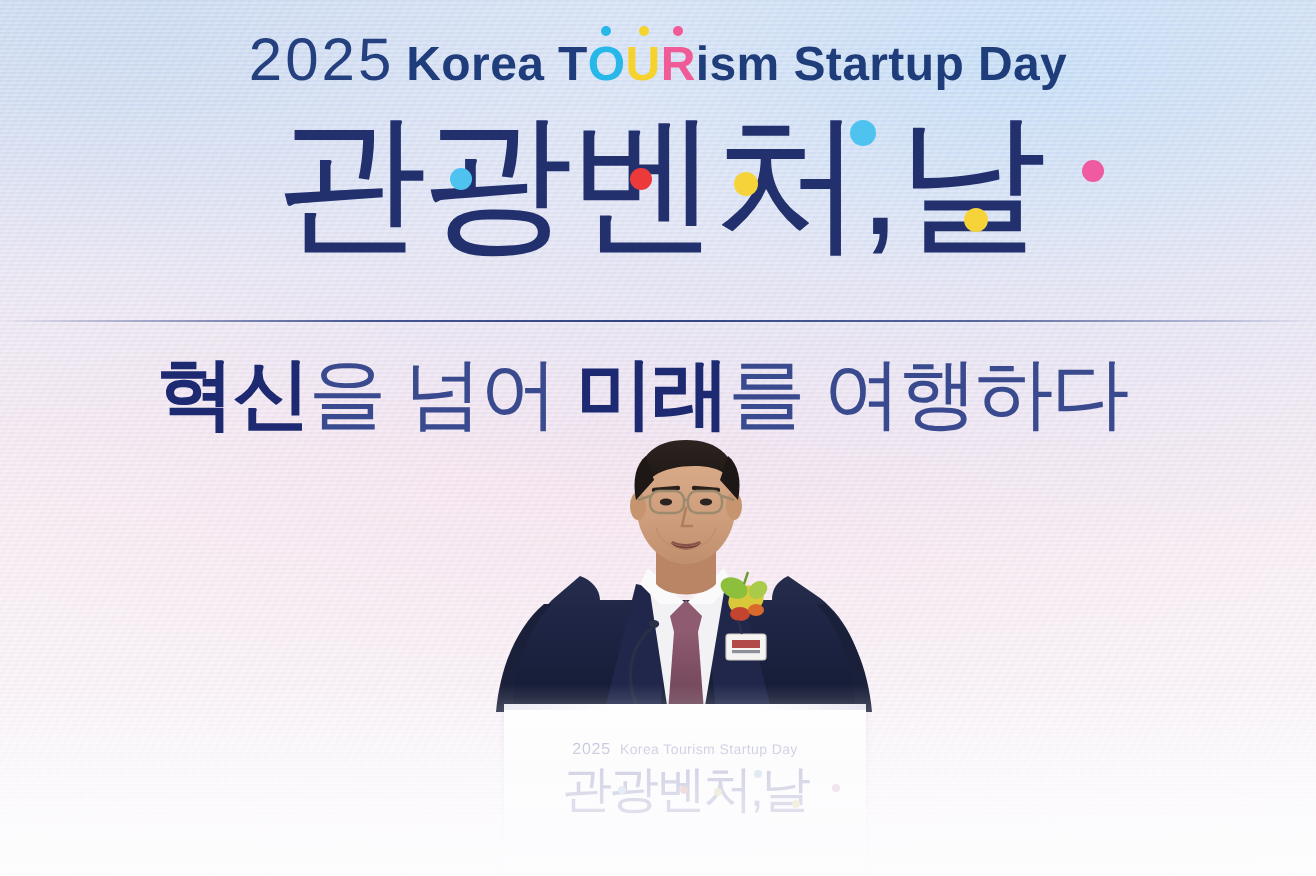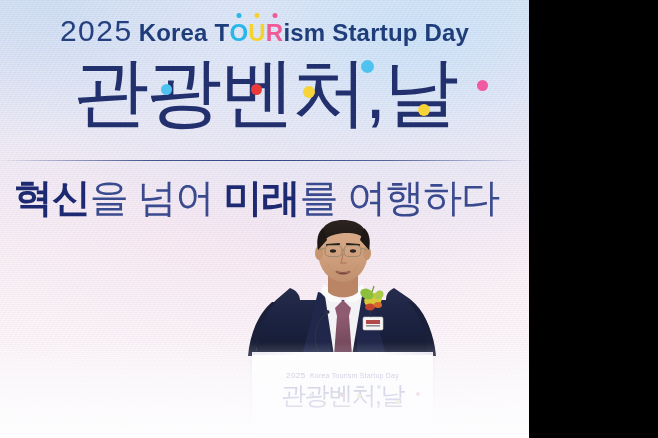--- a/index.html
+++ b/index.html
@@ -2,21 +2,21 @@
 <html><head>
 <meta charset="utf-8">
 <style>
   html, body {
     margin: 0;
     padding: 0;
     background: #000;
   }
   #stage {
     position: relative;
-    width: 529px;
+    width: 658px;
     height: 438px;
     overflow: hidden;
     font-family: "Liberation Sans", "DejaVu Sans", sans-serif;
     background: #f3f0f6;
   }
 
   
   .wall {
     position: absolute;
     inset: 0;

